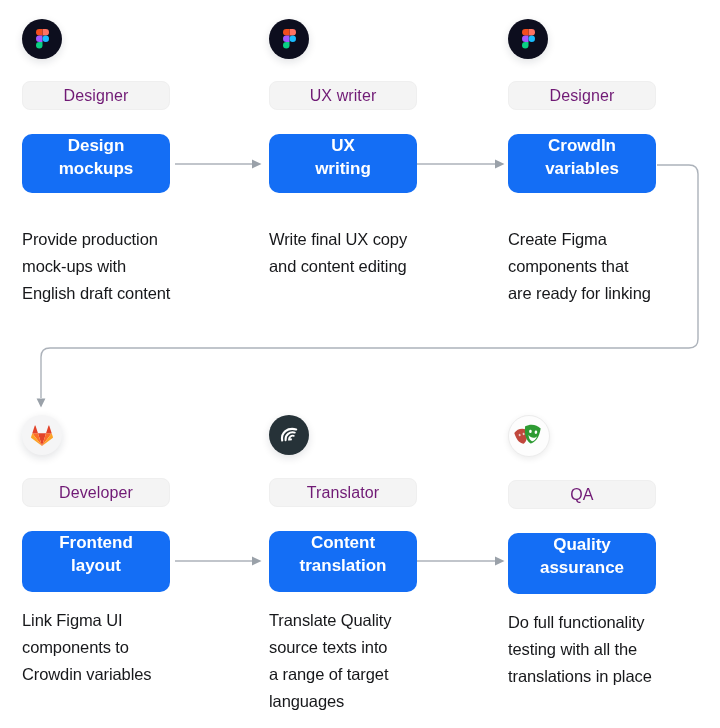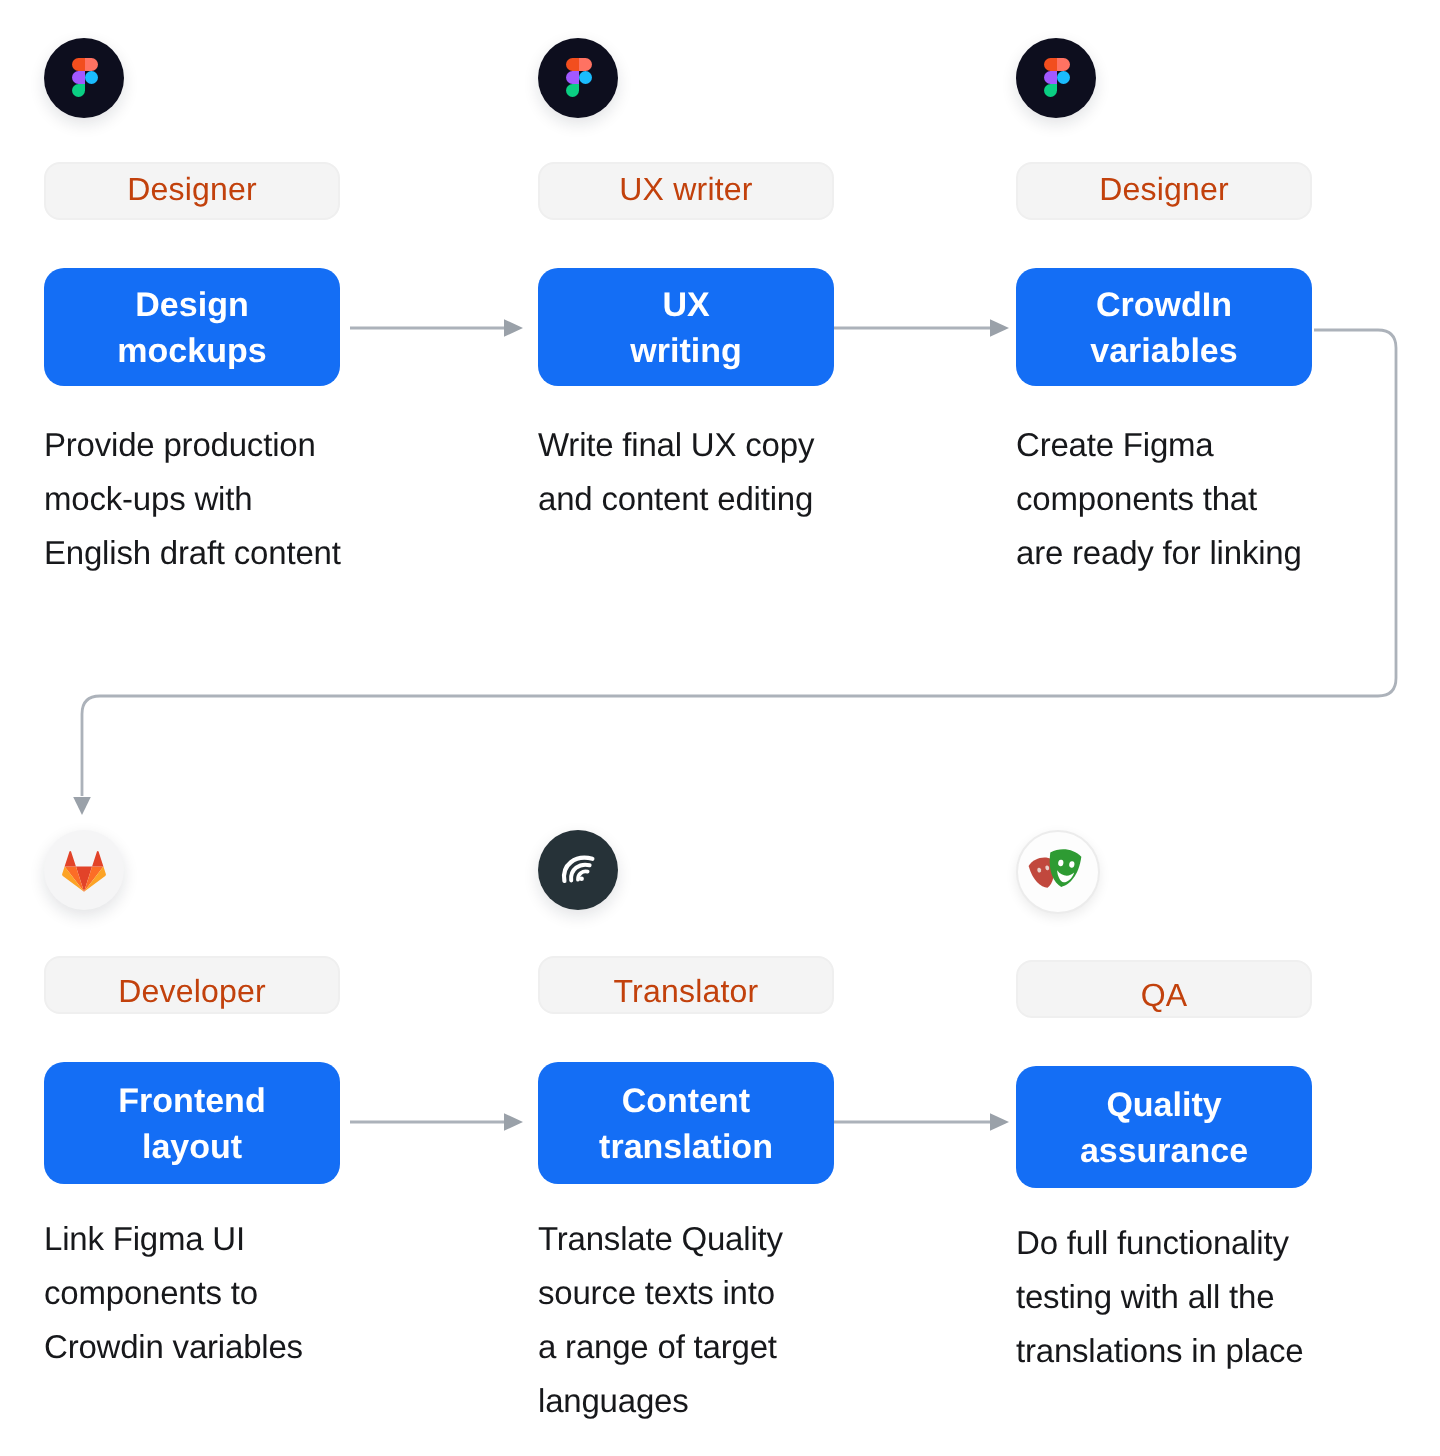--- a/index.html
+++ b/index.html
@@ -20,34 +20,34 @@
   }
   .badge.dark-navy { background:#0D0E1E; }
   .badge.light { background:#F5F5F6; }
   .badge.dark-slate { background:#263238; }
   .badge.white { background:#FDFDFD; border:1px solid #ECECEC; box-shadow:0 2px 6px rgba(0,0,0,.08); }
 
   .pill {
     width:148px; height:29px; margin-top:22px; box-sizing:border-box;
     background:#F4F4F4; border:1px solid #EFEFEF; border-radius:8px;
     display:flex; align-items:center; justify-content:center;
-    font-size:16px; color:#c2410c; letter-spacing:.1px;
-  }
-  .r2 .pill { margin-top:23px;align-items:flex-end; }
+    font-size:16px; color:#701a75; letter-spacing:.1px;
+  }
+  .r2 .pill { margin-top:23px; }
 
   .node {
     width:148px; height:59px; margin-top:24px; border-radius:10px;
     background:#146EF5; color:#ffffff;
-    display:flex; flex-direction:column; align-items:center; justify-content:center;
+    display:flex; flex-direction:column; align-items:center; justify-content:flex-start;
     font-size:17px; font-weight:700; line-height:23px; text-align:center;
   }
   .r2 .node { height:61px; }
 
   .desc {
-    margin-top:17px; font-size:16.5px; line-height:27px; color:#17181B;
+    margin-top:33px; font-size:16.5px; line-height:27px; color:#17181B;
     white-space:nowrap; letter-spacing:-.1px;
   }
   .r2 .desc { margin-top:15px; }
 </style>
 </head>
 <body>
 
 <div class="canvas">
 
   <svg class="arrows" width="720" height="728" viewBox="0 0 720 728">

